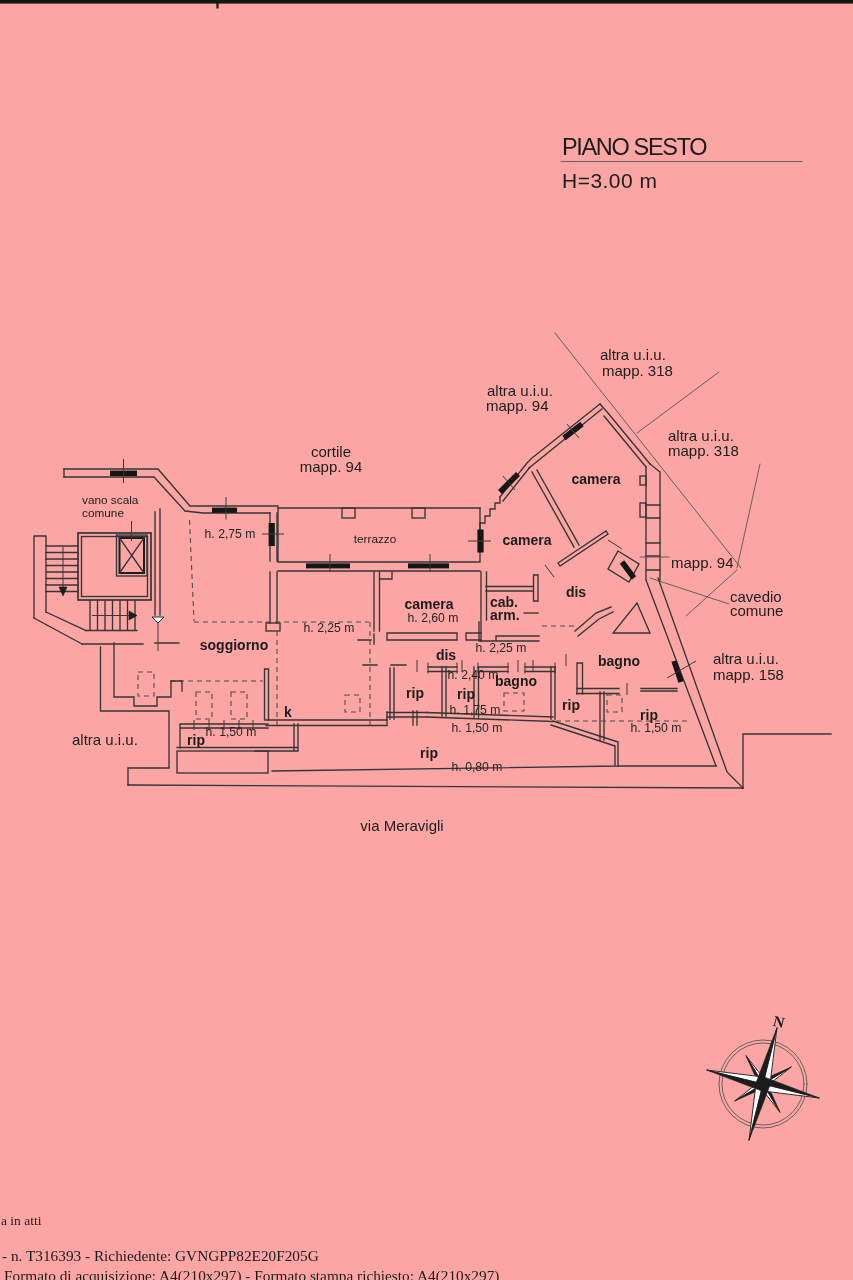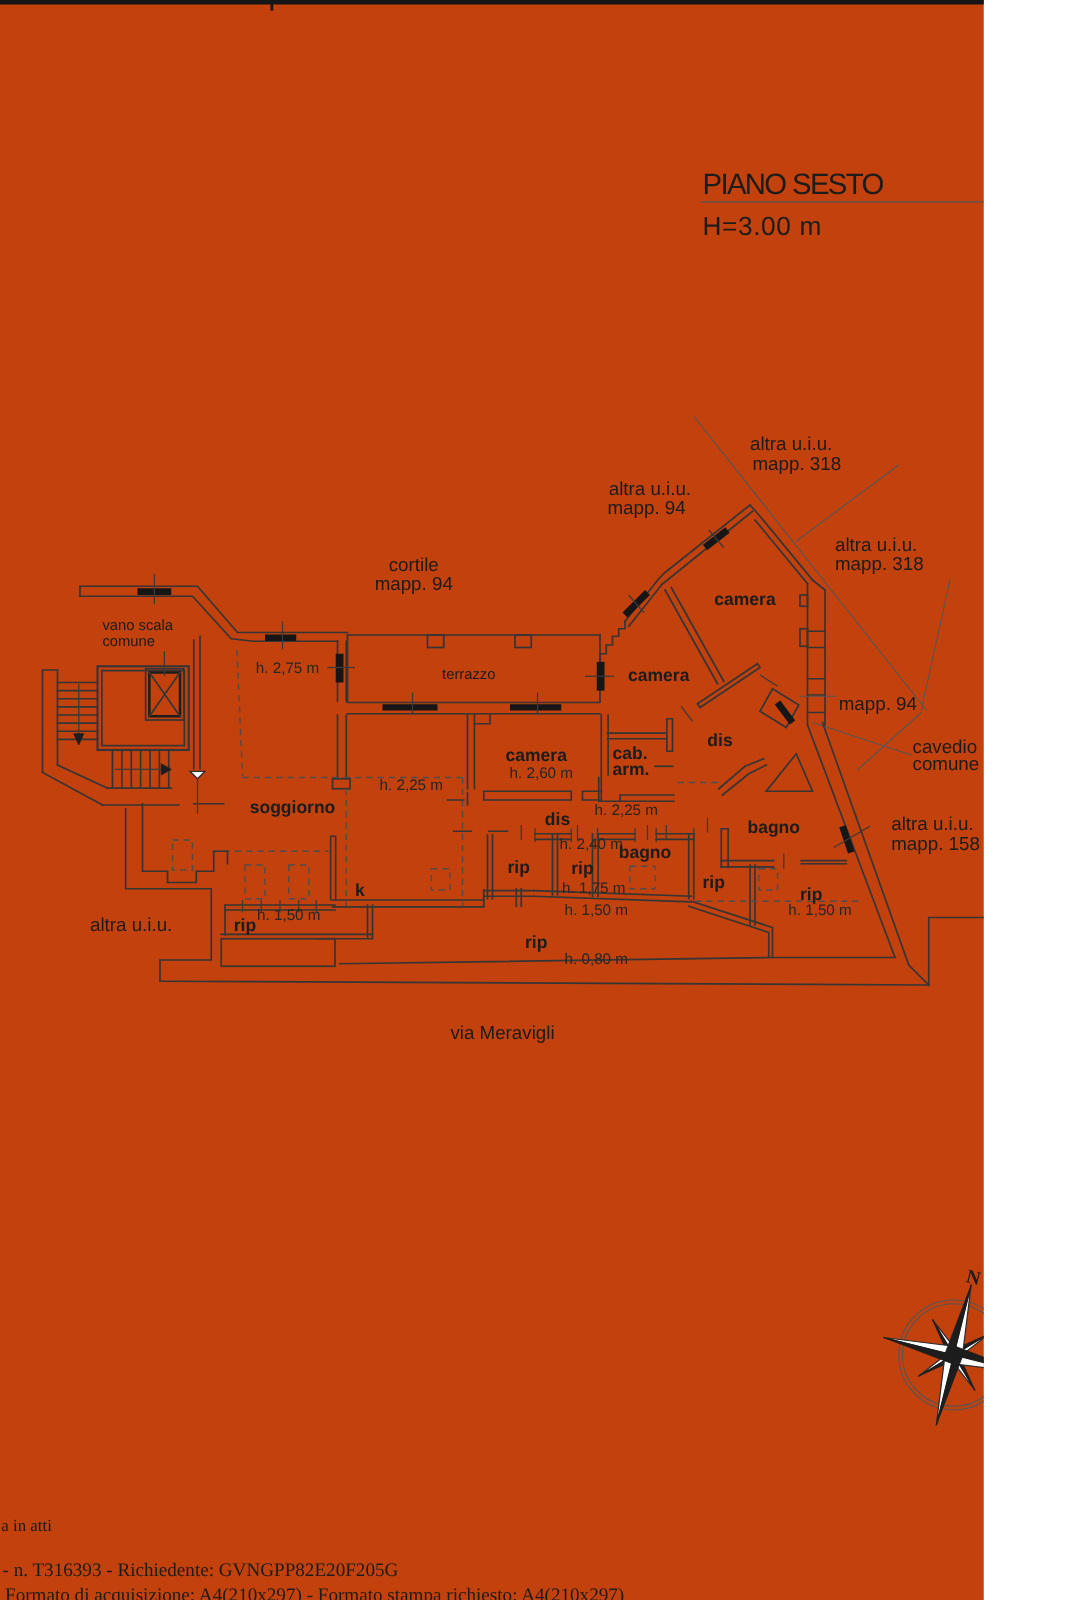--- a/index.html
+++ b/index.html
@@ -1,16 +1,16 @@
 <!DOCTYPE html>
 <html><head>
 <meta charset="utf-8">
 <style>
   html,body{margin:0;padding:0;background:#ffffff;}
-  #page{position:relative;width:787px;height:1280px;background:#c2410c;overflow:hidden;}
+  #page{position:relative;width:853px;height:1280px;background:#fca5a5;overflow:hidden;}
   svg{display:block;}
   text{fill:#1c1c1c;font-family:"Liberation Sans",sans-serif;}
   .t-title{font-size:23.5px;letter-spacing:.5px;}
   .t-sub{font-size:21px;}
   .lbl{font-size:14px;font-weight:bold;}
   .lbl2{font-size:14px;font-weight:bold;}
   .dim{font-size:12.2px;fill:#262626;}
   .sm{font-size:11.8px;}
   .med{font-size:15px;}
   .serif{font-family:"Liberation Serif",serif;font-size:15.3px;}

